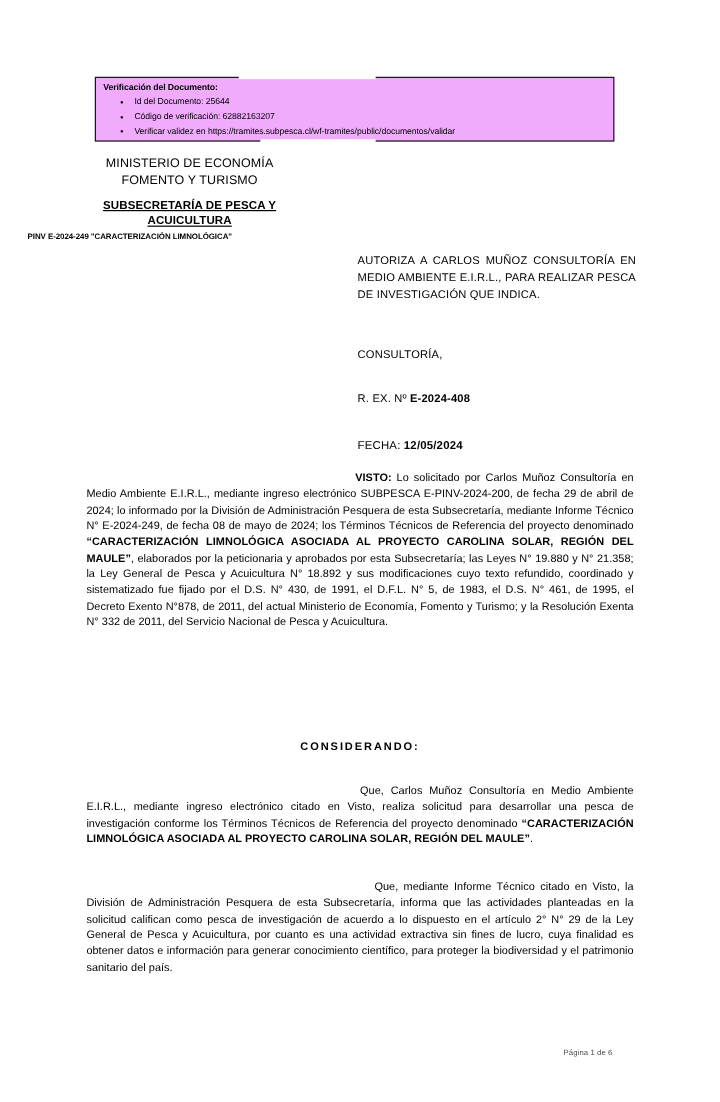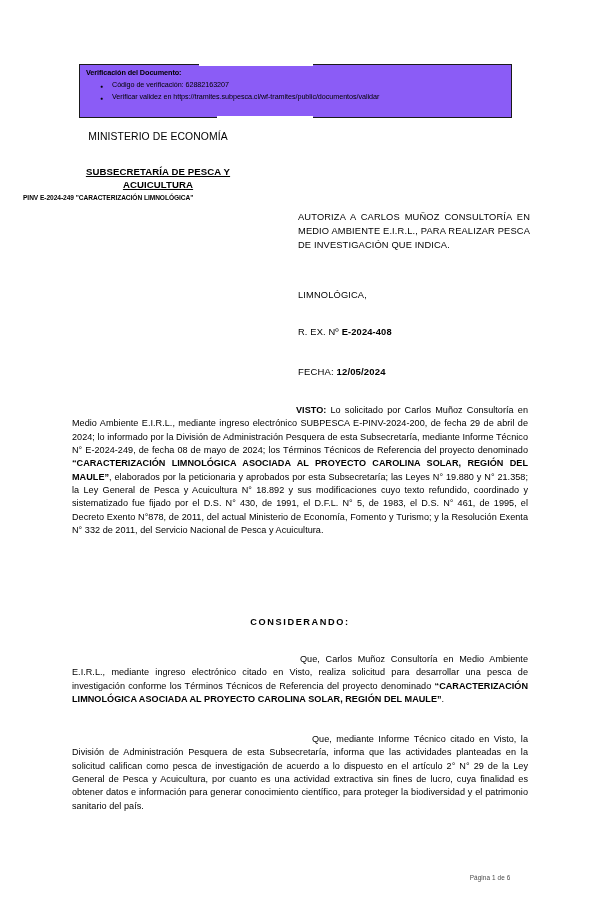--- a/index.html
+++ b/index.html
@@ -28,21 +28,21 @@
 
   
   .verif-box {
     position: absolute;
     left: 79px;
     top: 64px;
     width: 433px;
     height: 54px;
     border: 1.5px solid #1a1a1a;
     box-sizing: border-box;
-    background: #8b5cf6;
+    background: #f0abfc;
     overflow: hidden;
   }
   .verif-title {
     position: absolute;
     left: 6px;
     top: 3px;
     font-size: 7.3px;
     font-weight: bold;
     letter-spacing: -0.1px;
     white-space: nowrap;
@@ -159,21 +159,21 @@
   .body-block {
     position: absolute;
     left: 72px;
     width: 456px;
     font-size: 9.1px;
     line-height: 13.35px;
     text-align: justify;
     letter-spacing: 0.03px;
   }
   .body-block b { font-weight: bold; }
-  .p-visto { top: 404px; }
+  .p-visto { top: 392px; }
   .p-visto .lead { font-weight: bold; }
   .indent { display: inline-block; width: 224px; }
   .indent-b { display: inline-block; width: 228px; }
   .indent-c { display: inline-block; width: 240px; }
 
   .considerando {
     position: absolute;
     left: 72px;
     width: 456px;
     top: 617px;
@@ -199,38 +199,40 @@
   }
 </style>
 </head>
 <body>
 
 <div class="page">
 
   <div class="verif-box">
     <div class="verif-title">Verificación del Documento:</div>
     <ul class="verif-list">
+      <li>Id del Documento: 25644</li>
       <li>Código de verificación: 62882163207</li>
       <li>Verificar validez en https://tramites.subpesca.cl/wf-tramites/public/documentos/validar</li>
     </ul>
   </div>
   <div class="notch-top"></div>
   <div class="notch-bottom"></div>
 
   <div class="ministry">
     <div>MINISTERIO DE ECONOMÍA</div>
+    <div>FOMENTO Y TURISMO</div>
   </div>
   <div class="subsecretaria">
     <div>SUBSECRETARÍA DE PESCA Y</div>
     <div>ACUICULTURA</div>
   </div>
   <div class="pinv-label">PINV E-2024-249 "CARACTERIZACIÓN LIMNOLÓGICA"</div>
 
   <div class="subject">AUTORIZA A CARLOS MUÑOZ CONSULTORÍA EN MEDIO AMBIENTE E.I.R.L., PARA REALIZAR PESCA DE INVESTIGACIÓN QUE INDICA.</div>
-  <div class="city">LIMNOLÓGICA,</div>
+  <div class="city">CONSULTORÍA,</div>
   <div class="resnum">
     <span>R. EX. Nº </span><b>E-2024-408</b>
   </div>
   <div class="fecha">
     <span>FECHA: </span><b>12/05/2024</b>
   </div>
 
   <div class="body-block p-visto">
     <span class="indent"></span><b class="lead">VISTO:</b><span> Lo solicitado por Carlos Muñoz Consultoría en Medio Ambiente E.I.R.L., mediante ingreso electrónico SUBPESCA E-PINV-2024-200, de fecha 29 de abril de 2024; lo informado por la División de Administración Pesquera de esta Subsecretaría, mediante Informe Técnico N° E-2024-249, de fecha 08 de mayo de 2024; los Términos Técnicos de Referencia del proyecto denominado </span><b>“CARACTERIZACIÓN LIMNOLÓGICA ASOCIADA AL PROYECTO CAROLINA SOLAR, REGIÓN DEL MAULE”</b><span>, elaborados por la peticionaria y aprobados por esta Subsecretaría; las Leyes N° 19.880 y N° 21.358; la Ley General de Pesca y Acuicultura N° 18.892 y sus modificaciones cuyo texto refundido, coordinado y sistematizado fue fijado por el D.S. N° 430, de 1991, el D.F.L. N° 5, de 1983, el D.S. N° 461, de 1995, el Decreto Exento N°878, de 2011, del actual Ministerio de Economía, Fomento y Turismo; y la Resolución Exenta N° 332 de 2011, del Servicio Nacional de Pesca y Acuicultura.</span>
   </div>

